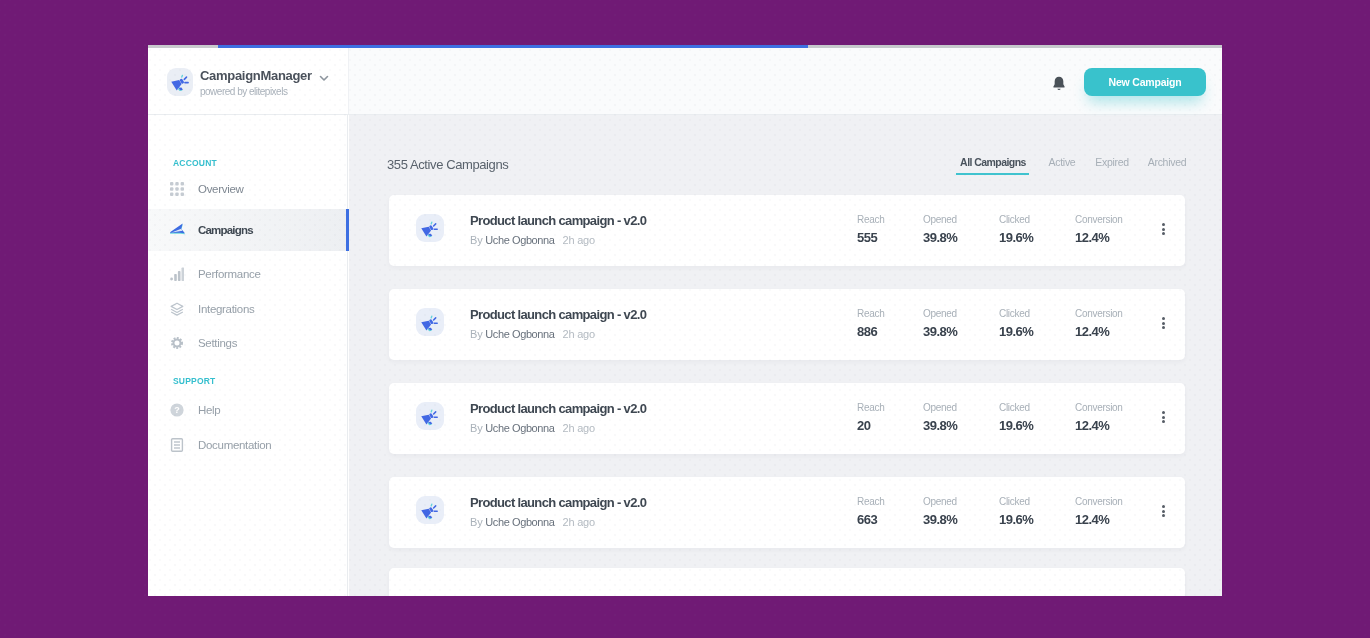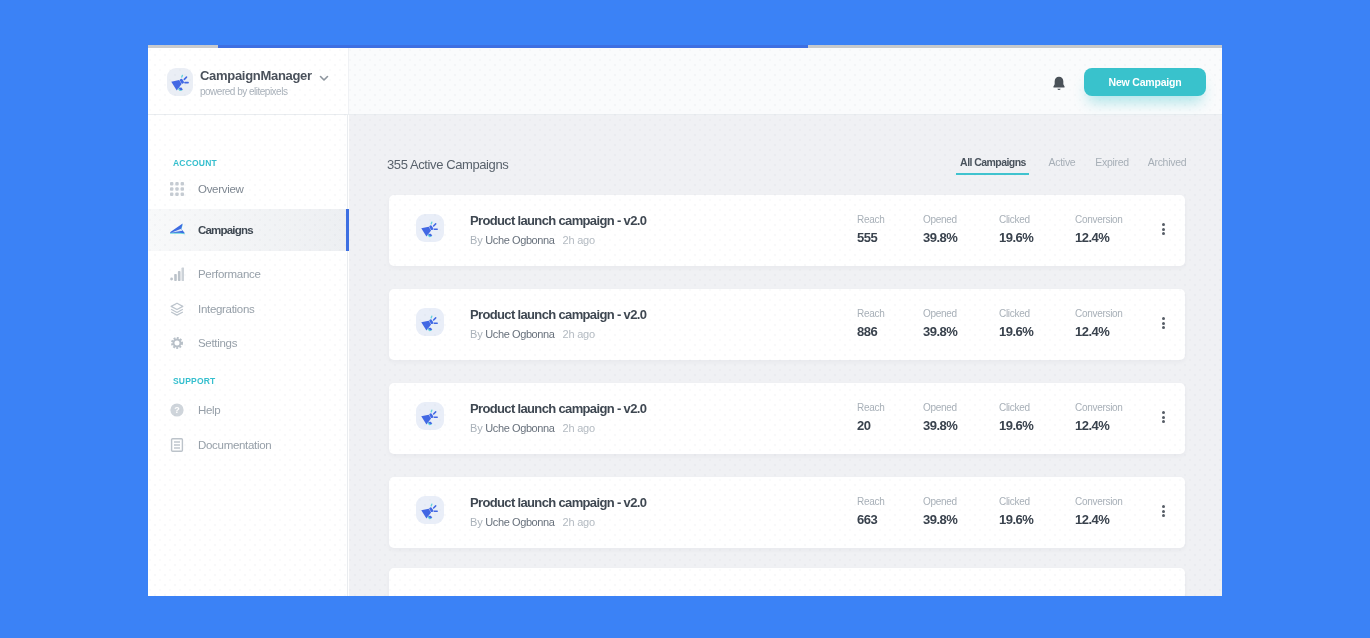--- a/index.html
+++ b/index.html
@@ -1,18 +1,18 @@
 <!DOCTYPE html>
 <html><head>
 <meta charset="utf-8">
 <style>
 * { margin:0; padding:0; box-sizing:border-box; }
 html,body { width:1370px; height:638px; overflow:hidden; }
 body { font-family:"Liberation Sans", sans-serif; background:#f4f5f6; position:relative; }
-.page { position:absolute; inset:0; background:#3b82f6;padding-left:12px; }
+.page { position:absolute; inset:0; background:#701a75;padding-left:12px; }
 .dots { position:absolute; inset:0; z-index:40; pointer-events:none;
   background-image: radial-gradient(rgba(115,126,145,0.085) 0.55px, rgba(0,0,0,0) 0.95px),
                     radial-gradient(rgba(115,126,145,0.055) 0.55px, rgba(0,0,0,0) 0.95px);
   background-size: 10px 10px, 10px 10px; background-position: 0 0, 5px 5px; }
 .app { position:absolute; left:148px; top:45px; width:1074px; height:551px; overflow:hidden;
   background:#fff; }
 
 .bar { position:absolute; top:0; left:0; height:3px; }
 .bar.g1 { left:0; width:70px; background:#c9cbce; }
 .bar.b  { left:70px; width:590px; background:#3d6fe2; }

